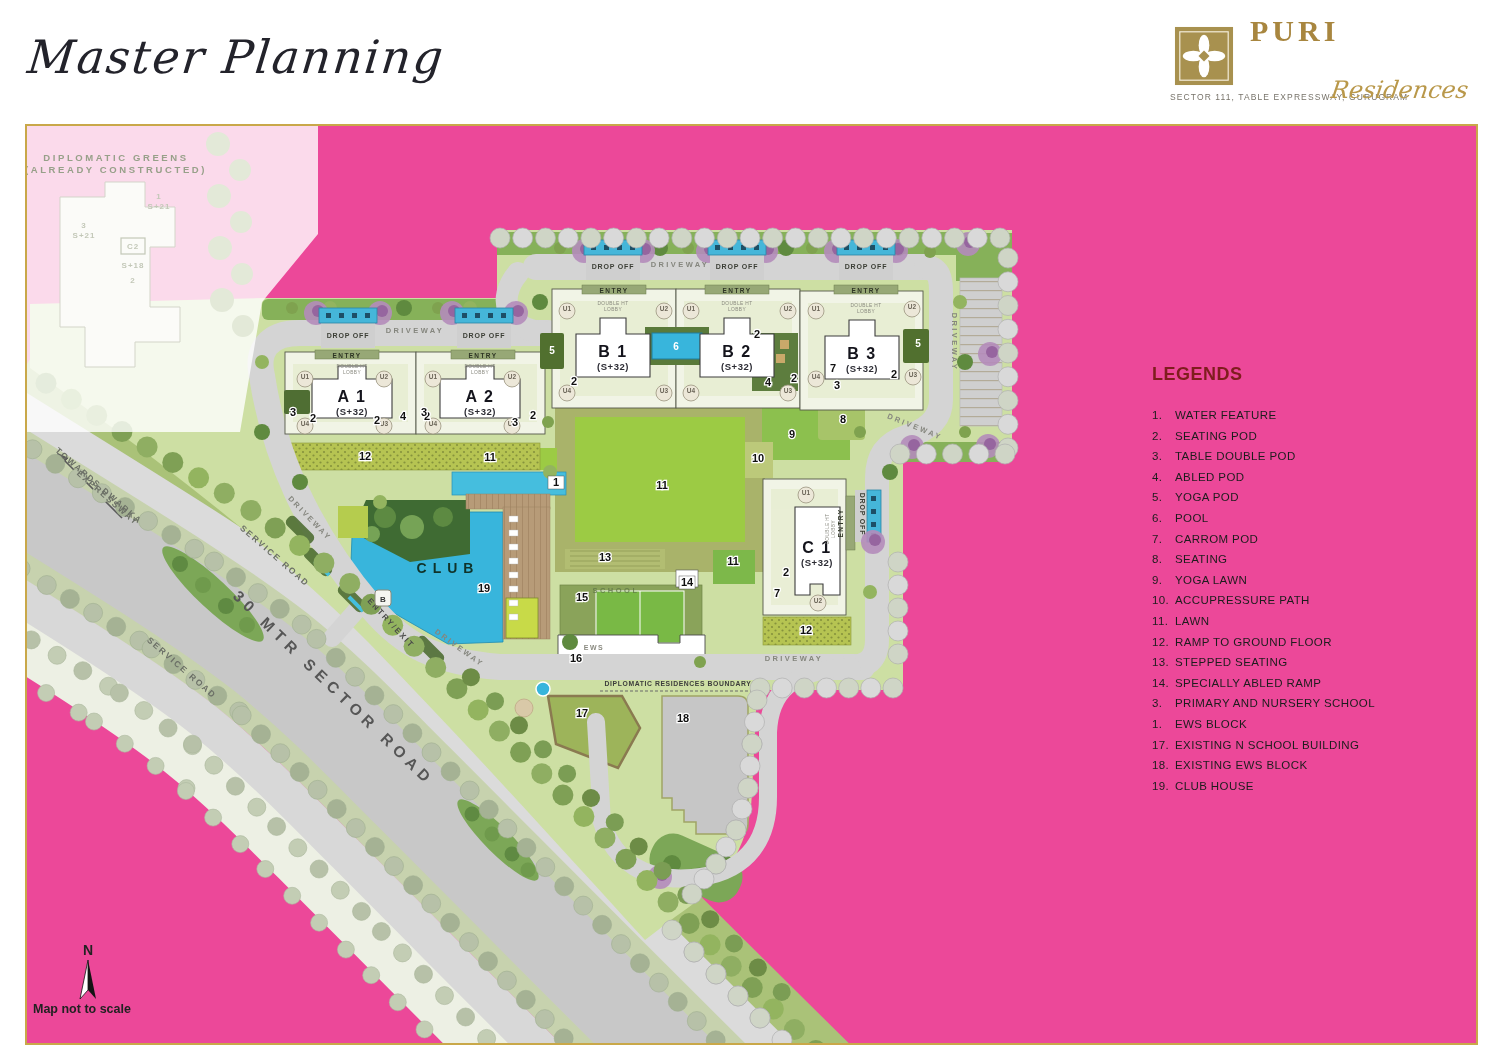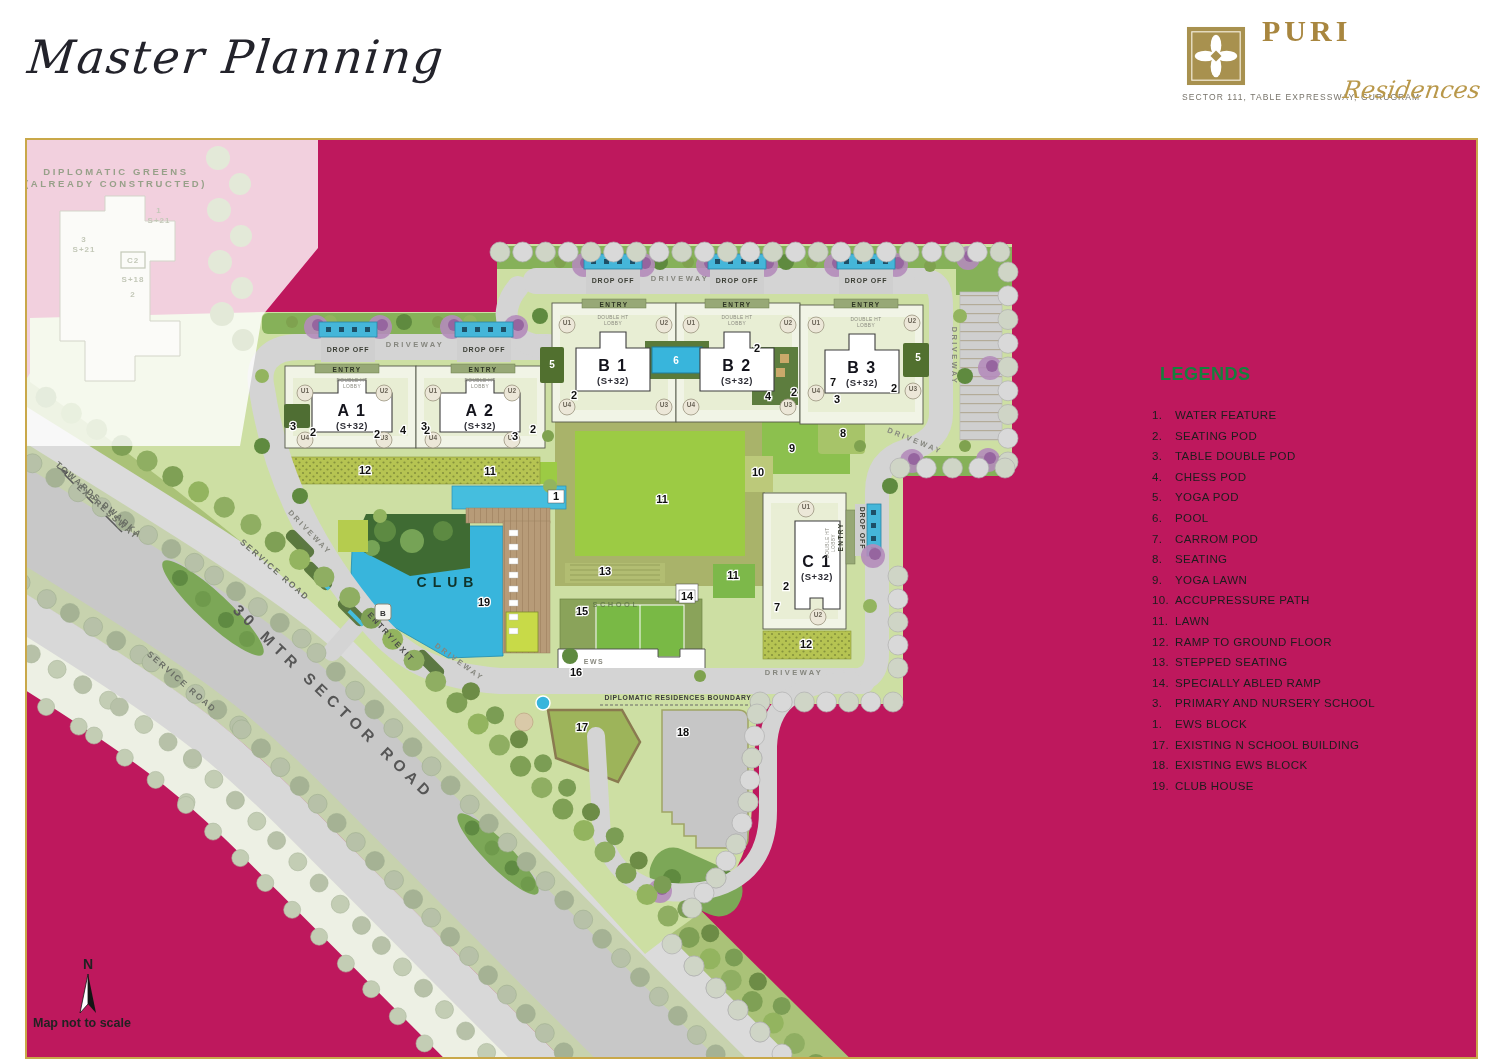--- a/index.html
+++ b/index.html
@@ -1,38 +1,38 @@
 <!DOCTYPE html>
 <html><head>
 <meta charset="utf-8">
 <style>
   html,body{margin:0;padding:0;background:#fff;font-family:"Liberation Sans",sans-serif;}
   #page{position:relative;width:1500px;height:1061px;background:#fff;overflow:hidden;}
 
   
   .title-script{position:absolute;left:28px;top:30px;font-family:"DejaVu Serif",serif;
     font-style:italic;font-size:46px;color:#23232b;letter-spacing:2px;transform:skewX(-6deg);}
-  .brand{position:absolute;right:20px;top:12px;width:300px;height:96px;}
+  .brand{position:absolute;right:32px;top:12px;width:300px;height:96px;}
   .brand-icon{position:absolute;left:6px;top:14px;width:60px;height:60px;}
   .brand-puri{position:absolute;left:82px;top:2px;font-family:"Liberation Serif",serif;
     font-size:30px;font-weight:700;color:#a8863f;letter-spacing:4px;}
   .brand-dip{position:absolute;left:82px;top:33px;font-family:"Liberation Serif",serif;
     font-size:31px;font-weight:700;color:#2b2b33;letter-spacing:1.5px;}
   .brand-addr{position:absolute;left:2px;top:80px;font-size:8.5px;color:#77736a;letter-spacing:1.1px;white-space:nowrap;}
   .brand-script{position:absolute;right:0px;top:64px;font-family:"DejaVu Serif",serif;
     font-style:italic;font-size:24px;color:#b9984a;transform:skewX(-8deg);}
 
   
-  .map-frame{position:absolute;left:25px;top:138px;width:1449px;height:917px;
-    border:2px solid #c9a849;background:#be185d;}
+  .map-frame{position:absolute;left:25px;top:124px;width:1449px;height:917px;
+    border:2px solid #c9a849;background:#ec4899;}
   .map-frame svg{display:block;}
 
   
   .legend{position:absolute;left:1152px;top:364px;width:300px;}
-  .legend h3{margin:0 0 20px 8px;font-size:18px;letter-spacing:.5px;color:#15803d;}
+  .legend h3{margin:0 0 20px 0;font-size:18px;letter-spacing:.5px;color:#7f1d1d;}
   .legend ol{margin:0;padding:0;list-style:none;}
   .legend li{display:flex;font-size:11.5px;color:#1d1d1d;line-height:20.6px;letter-spacing:.4px;}
   .legend li .num{width:23px;flex:none;}
 
   
   text{font-family:"Liberation Sans",sans-serif;}
   .rlab{font-size:8.5px;font-weight:700;fill:#6b6f66;letter-spacing:2px;}
   .rbig{font-size:15.5px;font-weight:700;fill:#565656;letter-spacing:5.5px;}
   .drv{font-size:7.5px;font-weight:600;fill:#85867e;letter-spacing:2.4px;}
   .dof{font-size:7px;font-weight:700;fill:#3c3f36;letter-spacing:.8px;}
@@ -818,21 +818,21 @@
         <li>
           <span class="num">2.</span>
           <span>SEATING POD</span>
         </li>
         <li>
           <span class="num">3.</span>
           <span>TABLE DOUBLE POD</span>
         </li>
         <li>
           <span class="num">4.</span>
-          <span>CHESS POD</span>
+          <span>ABLED POD</span>
         </li>
         <li>
           <span class="num">5.</span>
           <span>YOGA POD</span>
         </li>
         <li>
           <span class="num">6.</span>
           <span>POOL</span>
         </li>
         <li>

